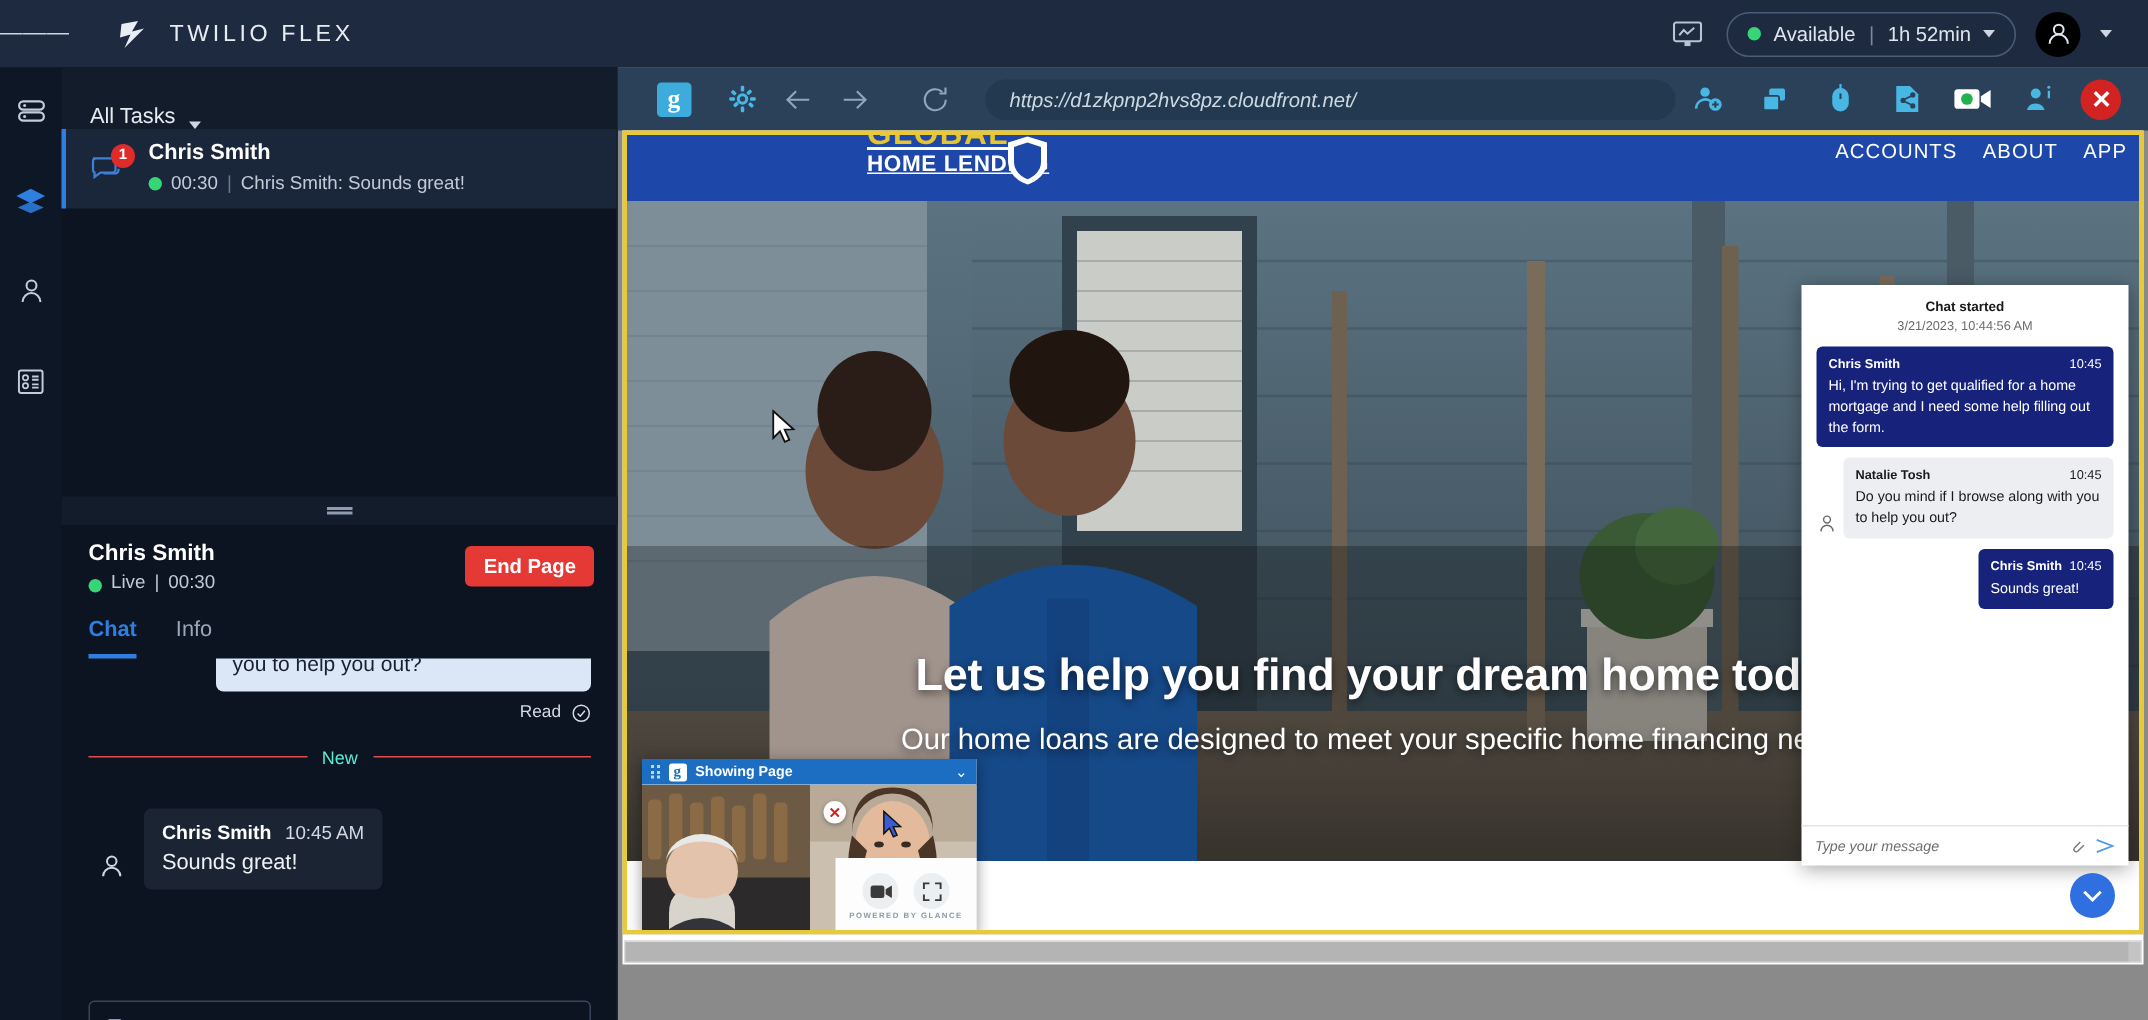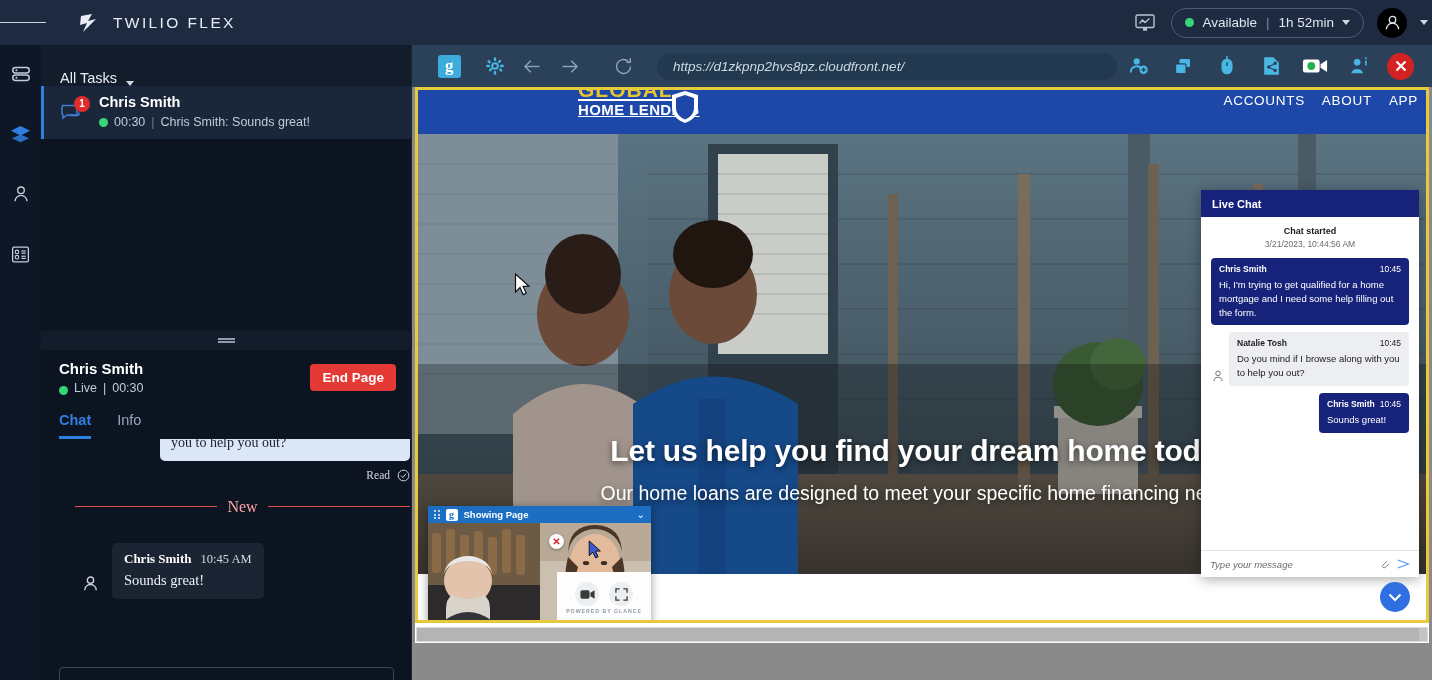--- a/index.html
+++ b/index.html
@@ -14,21 +14,21 @@
   
   .flex-topbar {
     position: absolute; left: 0; top: 0; width: 1432px; height: 45px;
     background: #1e2a40; display: flex; align-items: center;
   }
   .hamburger { width: 46px; height: 45px; display: flex; align-items: center; justify-content: center; cursor: pointer; }
   .hamburger span { display: block; width: 17px; height: 1.6px; background: #cfd6e0; margin: 2.6px 0; }
   .brand { display: flex; align-items: center; gap: 11px; margin-left: 34px; }
   .brand-logo { width: 22px; height: 20px; position: relative; }
   .brand-name { color: #e7ecf2; font-size: 15.5px; letter-spacing: 2.4px; font-weight: 400; }
-  .topbar-right { margin-left: auto; display: flex; align-items: center; gap: 13px; padding-right: 4px; }
+  .topbar-right { margin-left: auto; display: flex; align-items: center; gap: 13px; padding-right: 24px; }
   .monitor-icon { width: 26px; height: 24px; display: flex; align-items: center; justify-content: center; cursor: pointer; }
   .status-pill {
     display: flex; align-items: center; gap: 8px;
     border: 1px solid #4a5c78; border-radius: 16px;
     height: 30px; padding: 0 13px; color: #dfe5ee; font-size: 13.5px; cursor: pointer;
   }
   .dot-green { width: 9px; height: 9px; border-radius: 50%; background: #36d576; display:inline-block; }
   .pill-sep { color: #7b8aa3; margin: 0 1px; }
   .caret { width: 0; height: 0; border-left: 4px solid transparent; border-right: 4px solid transparent; border-top: 5px solid #cfd6e0; }
   .avatar-circle {
@@ -83,29 +83,29 @@
     position: absolute; right: 16px; top: 14px; background: #e53935; color: #fff;
     border: none; border-radius: 4px; height: 27px; padding: 0 12px;
     font-size: 13.5px; font-weight: 700; cursor: pointer; font-family: inherit;
   }
   .conv-tabs { position: absolute; left: 0; top: 360px; width: 371px; height: 34px; display: flex; padding-left: 18px; gap: 26px; }
   .conv-tab { color: #9aa7ba; font-size: 14.5px; line-height: 30px; cursor: pointer; position: relative; }
   .conv-tab.active { color: #2f7fe0; font-weight: 700; }
   .conv-tab.active::after { content: ""; position: absolute; left: 0; right: 0; bottom: 0; height: 3px; background: #2f7fe0; }
 
   
-  .msg-stream { position: absolute; left: 16px; top: 394px; width: 371px; height: 218px; overflow: hidden; font-family: Liberation Serif, serif; }
+  .msg-stream { position: absolute; left: 0; top: 394px; width: 371px; height: 218px; overflow: hidden; }
   .bubble-out {
     background: #dbe7f7; color: #16202e; border-radius: 5px; padding: 8px 11px;
     font-size: 14px; max-width: 250px; margin: -14px 18px 0 auto; line-height: 1.4;
   }
   .read-row { display: flex; align-items: center; justify-content: flex-end; gap: 7px; color: #d6dce6; font-size: 11.5px; padding: 8px 18px 0 0; }
   .new-divider { display: flex; align-items: center; gap: 10px; padding: 16px 18px 0 18px; }
   .new-divider .line { flex: 1; height: 1px; background: #e14d4d; }
-  .new-divider .label { color: #fca5a5; font-size: 16px; }
+  .new-divider .label { color: #5eead4; font-size: 12px; }
   .msg-in-row { display: flex; align-items: flex-end; gap: 10px; padding: 27px 18px 0 22px; }
   .bubble-in { background: #1a2433; border-radius: 5px; padding: 8px 12px 10px 12px; max-width: 235px; }
   .bubble-in-meta { display: flex; gap: 9px; align-items: baseline; }
   .bubble-in-author { color: #fff; font-size: 13px; font-weight: 700; }
   .bubble-in-time { color: #d3d9e2; font-size: 12.5px; }
   .bubble-in-text { color: #eef2f7; font-size: 14.5px; margin-top: 5px; }
 
   
   .composer {
     position: absolute; left: 18px; top: 622px; width: 335px; height: 35px;
@@ -599,21 +599,20 @@
           <path d="M15 5 L24 8 v10 c0 6 -5 10 -9 11.5 c-4 -1.5 -9 -5.5 -9 -11.5 V8z" fill="#1d47a8"></path>
         </svg>
         <div class="site-nav">
           <a>ACCOUNTS</a>
           <a>ABOUT</a>
           <a>APP</a>
         </div>
       </div>
 
       <div class="livechat">
-        <div class="lc-header">Live Chat</div>
         <div class="lc-body">
           <div class="lc-started">Chat started</div>
           <div class="lc-time">3/21/2023, 10:44:56 AM</div>
 
           <div class="lc-msg">
             <div class="lc-bubble cust">
               <div class="lc-meta">
                 <span class="lc-author">Chris Smith</span>
                 <span class="lc-ts">10:45</span>
               </div>

